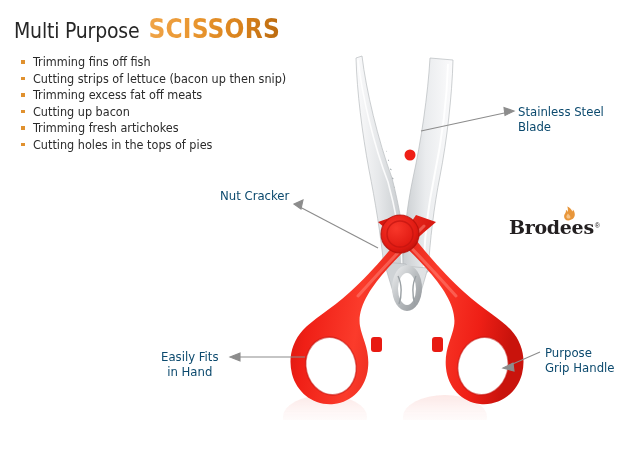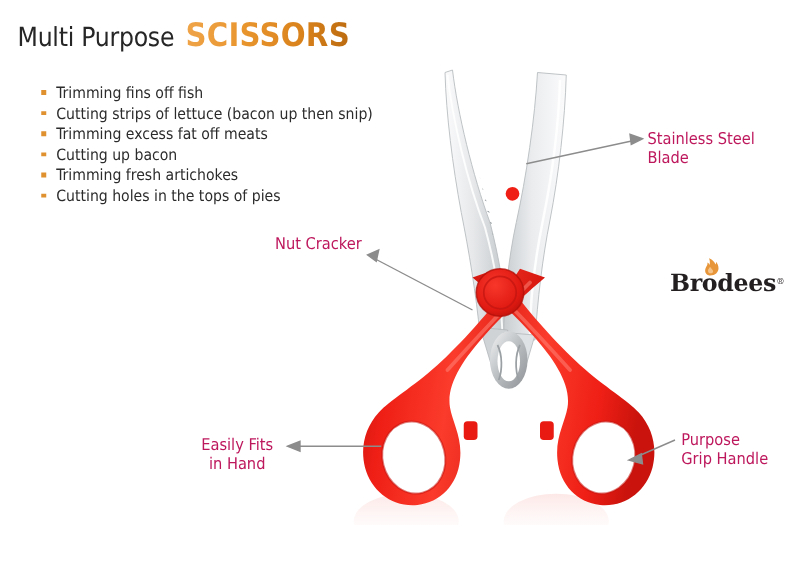--- a/index.html
+++ b/index.html
@@ -42,21 +42,21 @@
     background-clip: text;
     color: transparent;
     -webkit-text-fill-color: transparent;
   }
   
   #feature-list {
     position: absolute;
     left: 16px;
     top: 50px;
     list-style: none;
-    margin: 16px;
+    margin: 4px;
     padding: 0;
   }
   #feature-list li {
     position: relative;
     padding-left: 13px;
     margin-bottom: 1px;
     font-family: "DejaVu Sans Condensed", "Liberation Sans Narrow", "Liberation Sans", sans-serif;
     font-size: 12.5px;
     line-height: 15.6px;
     color: #2b2b2b;
@@ -69,40 +69,39 @@
     width: 3.5px;
     height: 3.5px;
     background: #e0912f;
   }
   
   .callout {
     position: absolute;
     font-family: "DejaVu Sans Condensed", "Liberation Sans Narrow", "Liberation Sans", sans-serif;
     font-size: 13px;
     line-height: 15px;
-    color: #be185d;
+    color: #0c4a6e;
     white-space: nowrap;
   }
   #callout-blade   { left: 518px; top: 104px; }
   #callout-nut     { left: 220px; top: 188px; }
   #callout-hand    { left: 161px; top: 349px; text-align: center; }
   #callout-grip    { left: 545px; top: 345px; }
   
   #brand {
     position: absolute;
     left: 509px;
     top: 216px;
   }
   #brand-name {
     font-family: "DejaVu Serif", "Liberation Serif", serif;
     font-weight: bold;
     font-size: 19px;
     color: #231f20;
     letter-spacing: -0.3px;
-    margin-left: 27px;
   }
   #brand-tm {
     font-family: "Liberation Sans", sans-serif;
     font-size: 7px;
     color: #231f20;
     vertical-align: super;
     margin-left: 1px;
   }
   #brand-icon {
     position: absolute;

